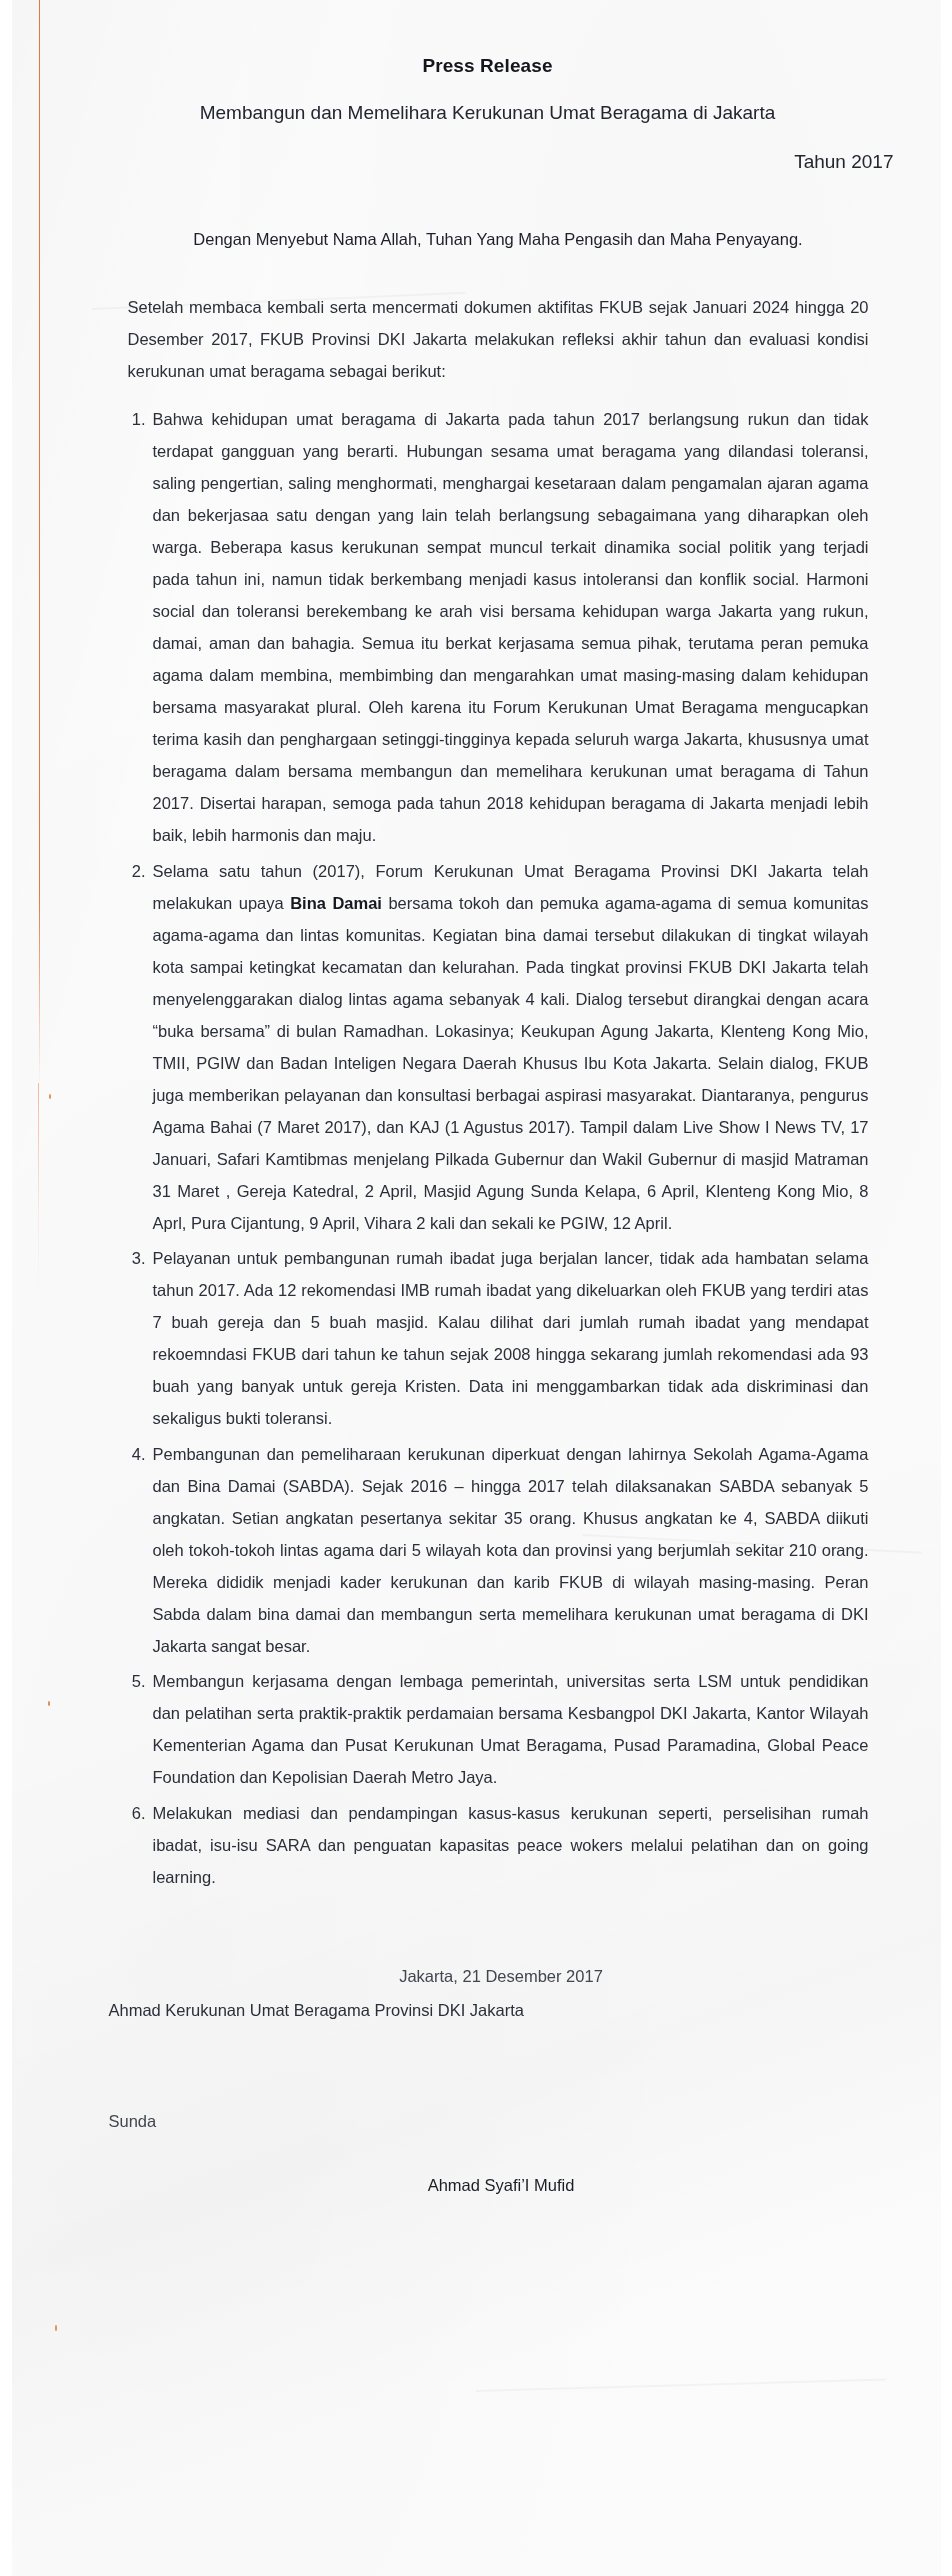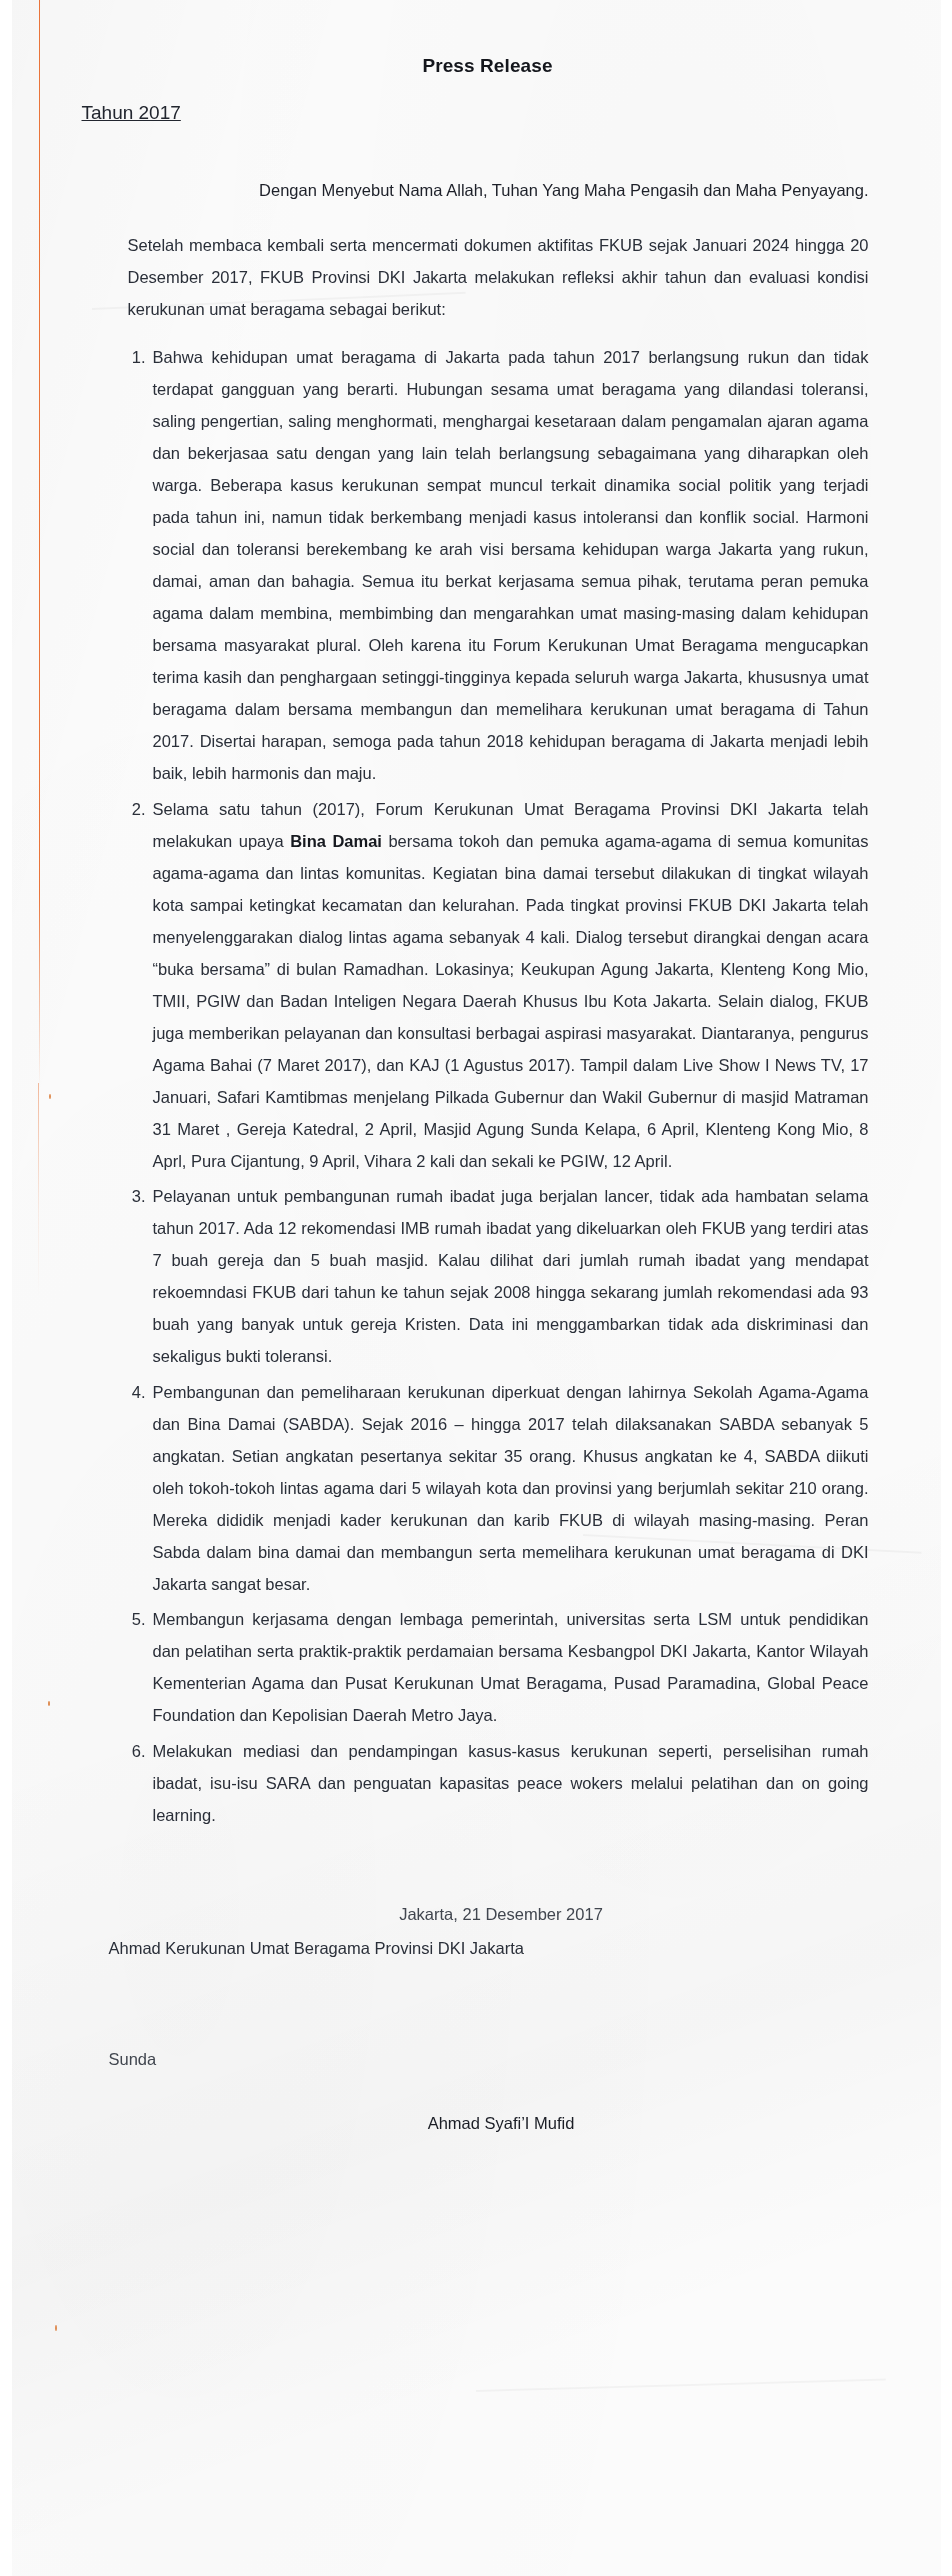--- a/index.html
+++ b/index.html
@@ -70,40 +70,39 @@
     margin: 0 0 25px 0;
   }
   .doc-subtitle {
     text-align: center;
     font-size: 19px;
     color: #22262f;
     margin: 0 0 27px 0;
     font-weight: 400;
   }
   .doc-year {
-    text-align: left;
+    text-align: right;
     font-size: 19px;
     color: #22262f;
     margin: 0 0 50px 0;
     font-weight: 400;
-    text-decoration: underline;
   }
 
   
   .para {
     font-size: 16.5px;
     line-height: 32px;
     color: #2a2f39;
     text-align: justify;
     margin: 0 0 16px 0;
     padding: 0 25px 0 46px;
   }
   .para.bismillah {
-    text-align: right;
-    margin-bottom: 23px;
+    text-align: center;
+    margin-bottom: 36px;
     color: #1d2029;
   }
 
   ol.items {
     list-style: none;
     margin: 0;
     padding: 0;
   }
   ol.items > li {
     position: relative;
@@ -172,20 +171,21 @@
   <div class="scan-speck" style="left:43px; top:2325px; width:2.7px; height:6.2px;"></div>
 
   <div class="crease" style="left:80px; top:308px; width:374px; height:1.8px; transform: rotate(-2.5deg);"></div>
   <div class="crease" style="left:571px; top:1534px; width:339px; height:1.8px; transform: rotate(3deg);"></div>
   <div class="crease" style="left:464px; top:2390px; width:410px; height:1.8px; transform: rotate(-1.6deg);"></div>
 
   <div class="content">
 
     <h1 class="doc-title">Press Release</h1>
 
+    <div class="doc-subtitle">Membangun dan Memelihara Kerukunan Umat Beragama di Jakarta</div>
 
     <div class="doc-year">Tahun 2017</div>
 
     <p class="para bismillah">Dengan Menyebut Nama Allah, Tuhan Yang Maha Pengasih dan Maha Penyayang.</p>
 
     <p class="para">Setelah membaca kembali serta mencermati dokumen aktifitas FKUB sejak Januari 2024 hingga 20 Desember 2017, FKUB Provinsi DKI Jakarta melakukan refleksi akhir tahun dan evaluasi kondisi kerukunan umat beragama sebagai berikut:</p>
 
     <ol class="items">
 
       <li class="gap-before">

